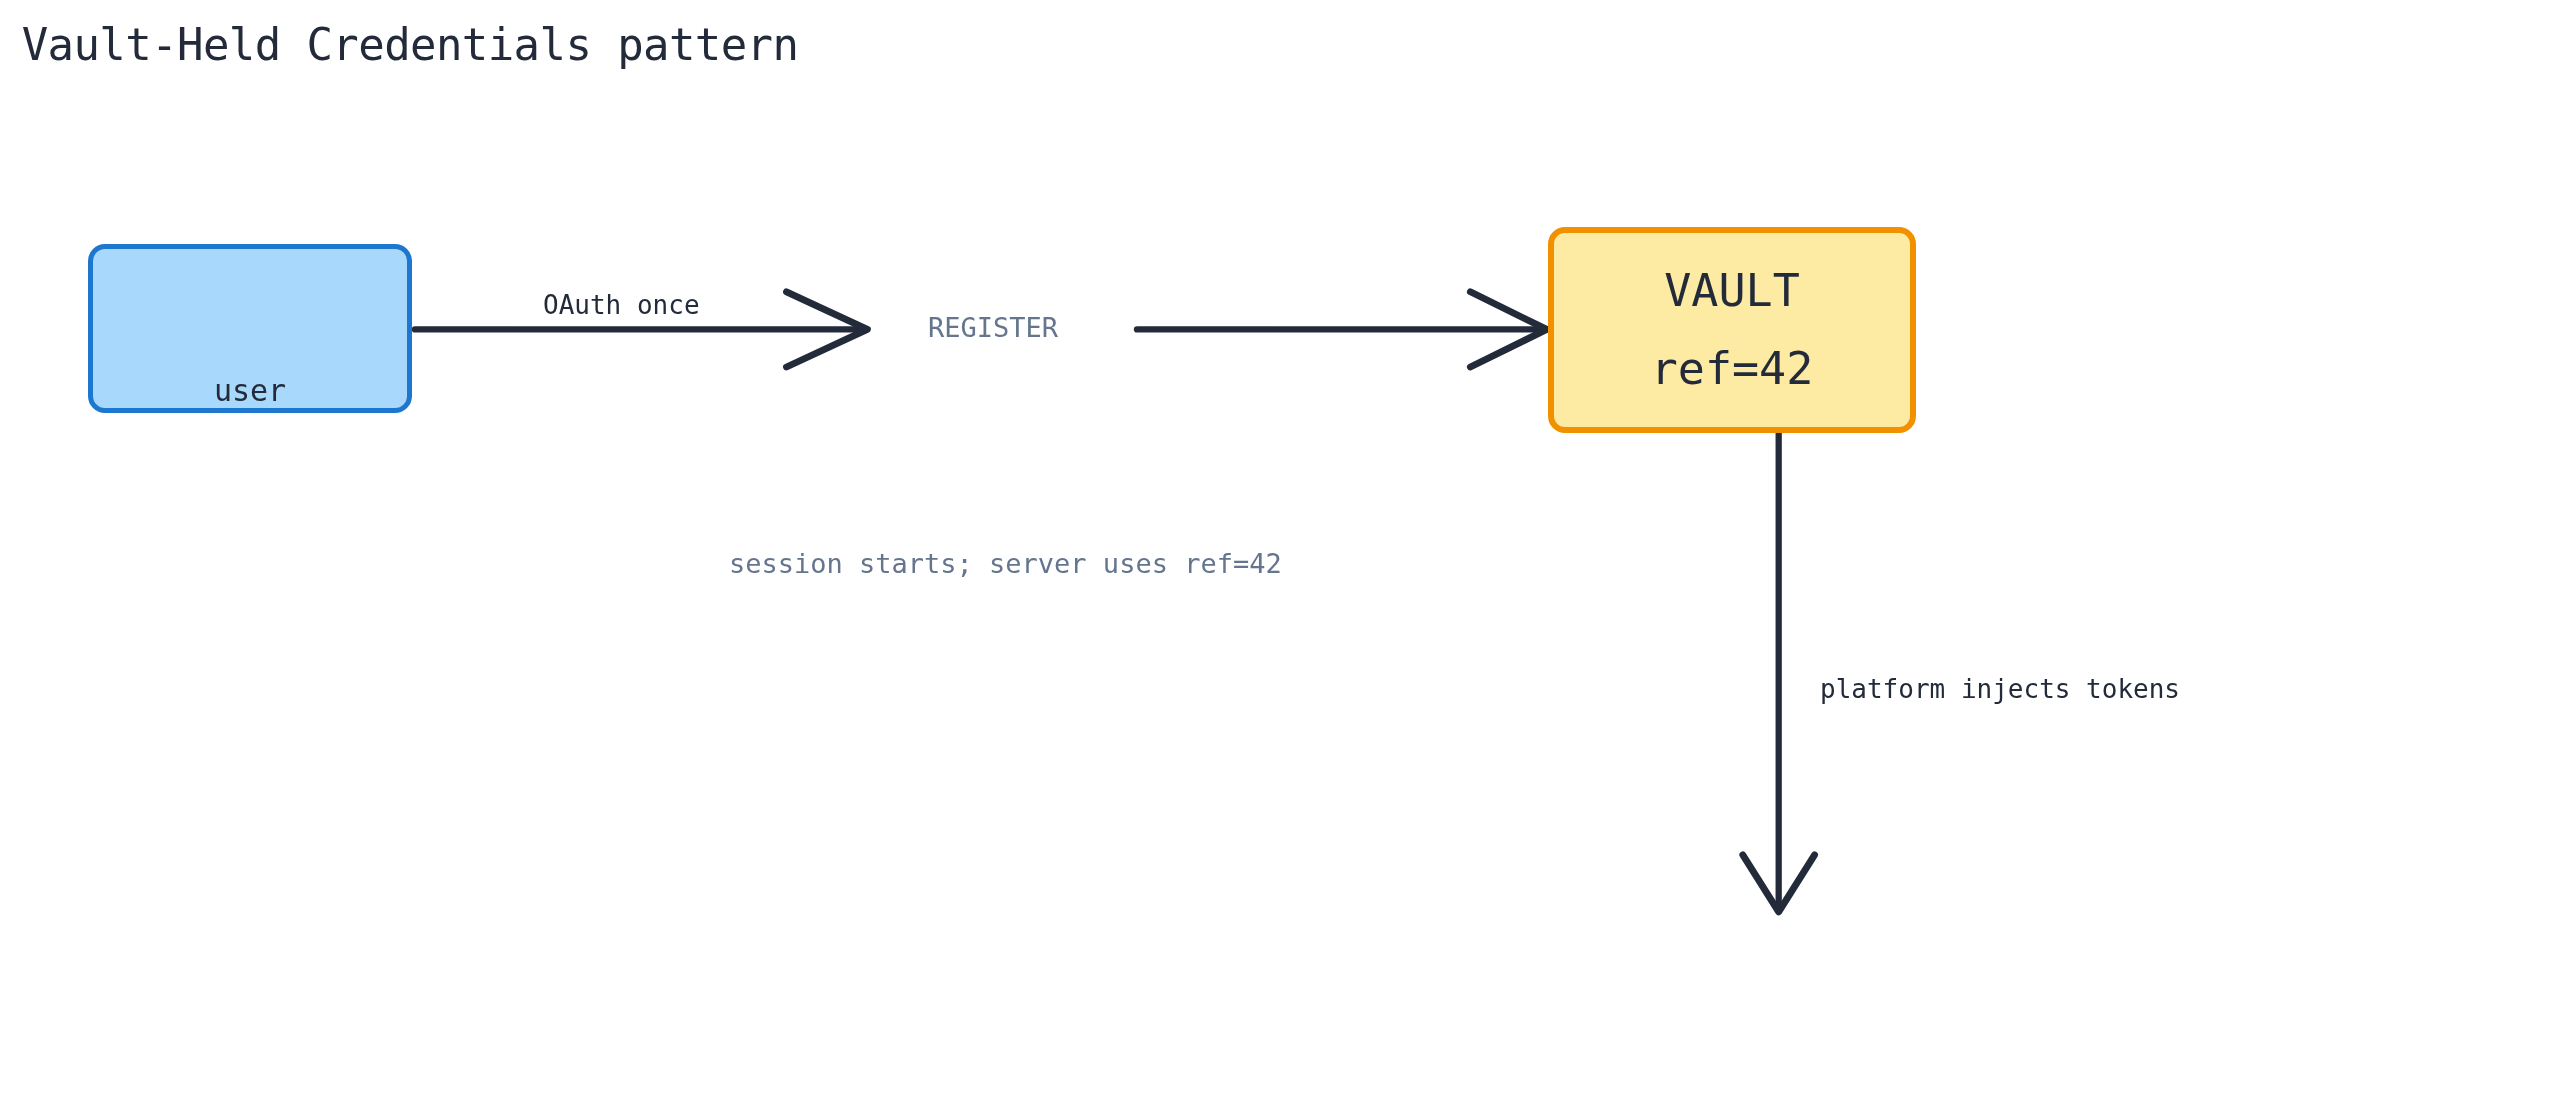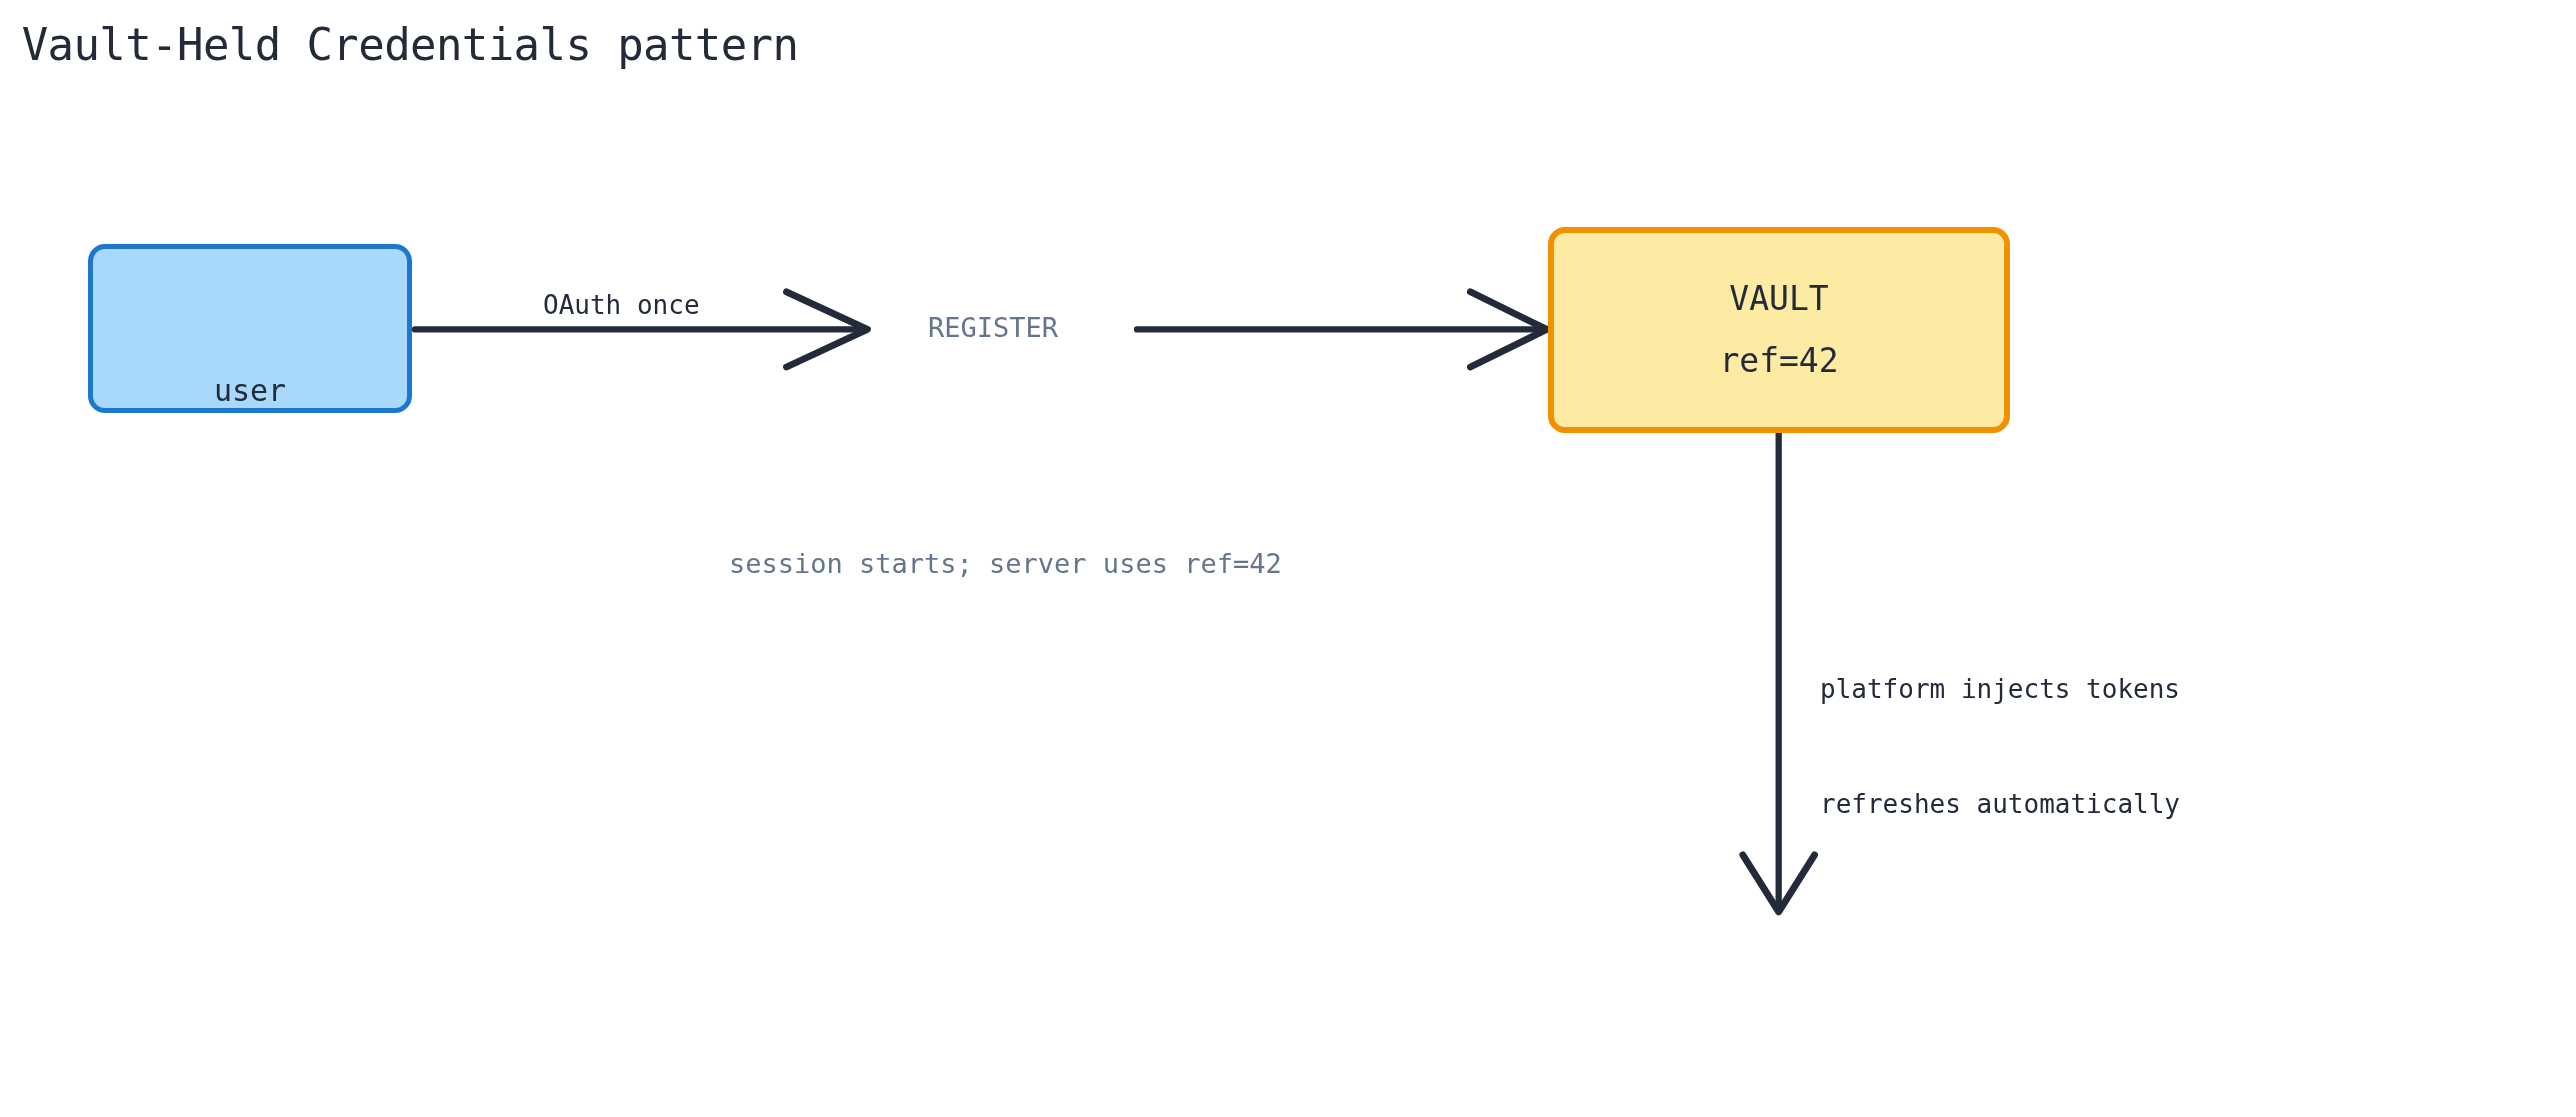--- a/index.html
+++ b/index.html
@@ -69,26 +69,26 @@
     background: #a8d8fb;
     border-color: #1e77ce;
     border-width: 5.1px;
     font-size: 30px;
     justify-content: flex-end;
   }
 
   #node-vault {
     left: 1548px;
     top: 227px;
-    width: 462px;
+    width: 368px;
     height: 206px;
     background: #fdeaa3;
     border-color: #f29100;
     border-width: 6.3px;
-    font-size: 33px;
+    font-size: 45px;
     line-height: 1.38;
     gap: 16px;
   }
 
   #node-server {
     left: 1550px;
     top: 912px;
     width: 458px;
     height: 186px;
     background: #d2c2fb;
@@ -171,17 +171,16 @@
 
 
   <div class="edge-label" id="label-oauth-once">OAuth once</div>
 
   <div class="edge-label" id="label-register">REGISTER</div>
 
   <div class="edge-label" id="label-session-starts">session starts; server uses ref=42</div>
 
   <div class="edge-label" id="label-platform-note">
     <span class="node-line">platform injects tokens</span>
-    <span class="node-line">refreshes automatically</span>
   </div>
 
 </div>
 
 
 </body></html>

